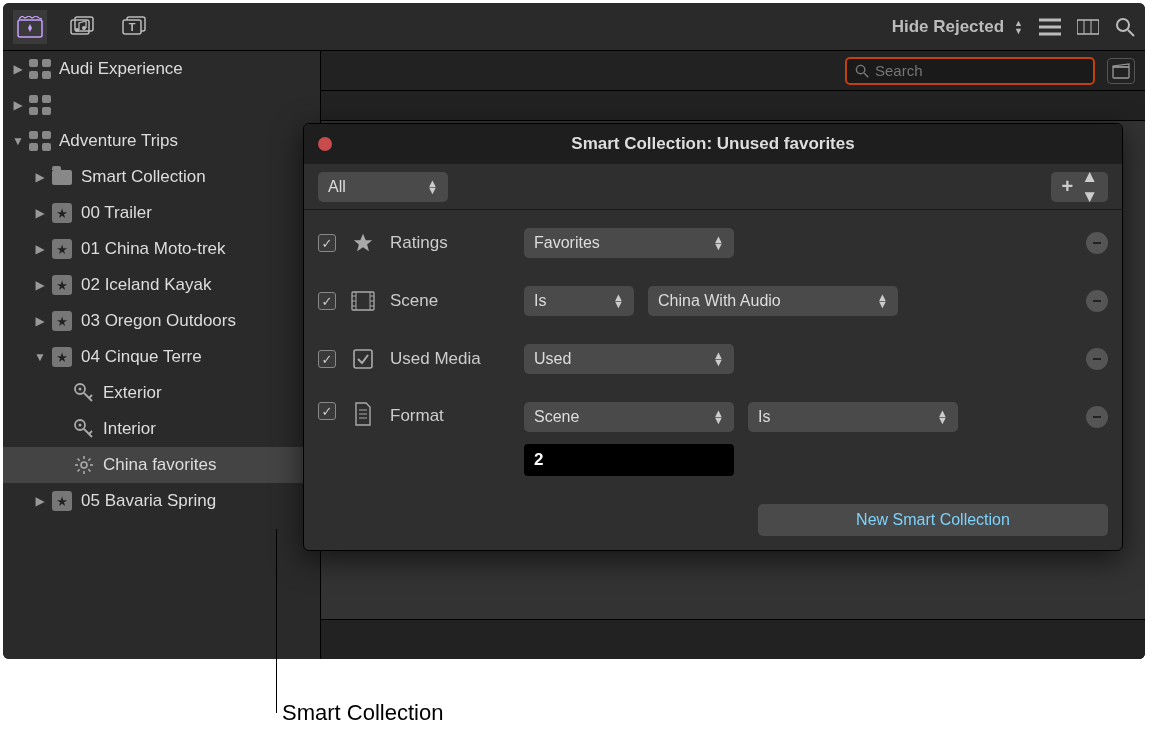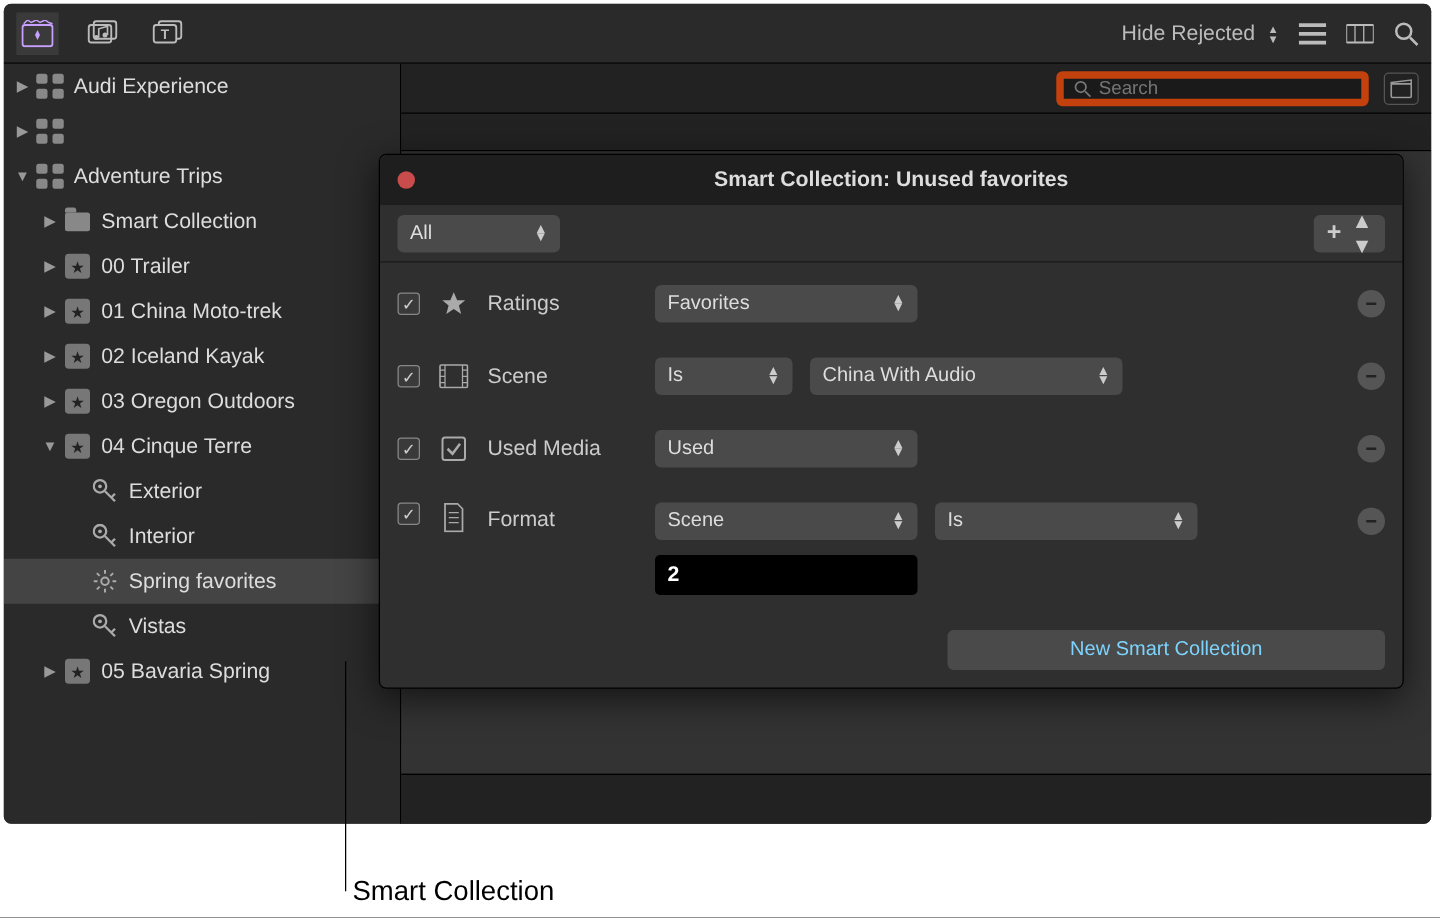--- a/index.html
+++ b/index.html
@@ -5,21 +5,21 @@
 * { margin: 0; padding: 0; box-sizing: border-box; font-family: -apple-system, "Helvetica Neue", Arial, sans-serif; }
 body { background: #fff; width: 1152px; height: 734px; overflow: hidden; }
 
 .app { background: #2a2a2a; color: #ddd; width: 1142px; height: 656px; margin: 3px; border-radius: 6px; overflow: hidden; position: relative; font-size: 17px; }
 
 
 .toolbar { height: 48px; background: #2a2a2a; border-bottom: 1px solid #000; display: flex; align-items: center; padding: 0 10px; }
 .tool-btn { width: 34px; height: 34px; display: flex; align-items: center; justify-content: center; color: #bbb; margin-right: 18px; }
 .tool-btn.active { background: #3a3a3a; color: #c8a0ff; }
 .toolbar-right { margin-left: auto; display: flex; align-items: center; gap: 16px; }
-.hide-rejected { display: flex; align-items: center; gap: 6px; color: #bbb; }
+.hide-rejected { display: flex; align-items: center; gap: 6px; color: #bbb; font-weight: bold; }
 
 
 .sidebar { position: absolute; left: 0; top: 48px; width: 318px; bottom: 0; background: #2a2a2a; border-right: 1px solid #000; overflow: hidden; }
 .tree-row { height: 36px; display: flex; align-items: center; padding-left: 8px; color: #ddd; white-space: nowrap; }
 .tree-row.selected { background: #444; }
 .disc { width: 14px; display: flex; justify-content: center; align-items: center; color: #999; font-size: 12px; }
 .row-icon { width: 22px; height: 22px; margin: 0 8px 0 4px; display: flex; align-items: center; justify-content: center; color: #aaa; }
 .indent { display: inline-block; }
 
 
@@ -32,21 +32,21 @@
 .folder-icon::before { content:""; position:absolute; top:-4px; left:0; width:9px; height:4px; background:#888; border-radius:2px 2px 0 0; }
 
 .event-icon { width: 20px; height: 20px; background: #777; border-radius: 3px; display:flex; align-items:center; justify-content:center; color:#222; font-size:13px; }
 
 .key-icon svg { width: 20px; height: 20px; }
 .gear-icon svg { width: 20px; height: 20px; }
 
 
 .content { position: absolute; left: 318px; right: 0; top: 48px; bottom: 0; background: #222; }
 .content-header { height: 40px; display:flex; align-items:center; justify-content:flex-end; padding: 0 10px; gap: 12px; border-bottom: 1px solid #000;}
-.search-box { background: #1a1a1a; border: 6px solid #c2410c; border-radius: 5px; height: 28px; width: 250px; display:flex; align-items:center; padding:0 8px; color:#777; gap:6px;}
+.search-box { background: #1a1a1a; border: 2px solid #c2410c; border-radius: 5px; height: 28px; width: 250px; display:flex; align-items:center; padding:0 8px; color:#777; gap:6px;}
 .search-box input { background: transparent; border: none; outline: none; color: #ddd; flex:1; font-size: 15px; }
 .clapper-btn { width: 28px; height: 26px; border: 1px solid #555; border-radius: 4px; display:flex; align-items:center; justify-content:center; color:#999; }
 .content-sub { height: 30px; border-bottom: 1px solid #000; }
 .content-body { background: #333; position:absolute; left:0; right:0; top:70px; bottom:40px; }
 .content-footer { position:absolute; left:0; right:0; bottom:0; height:40px; border-top:1px solid #000; background:#222;}
 
 
 .popover { position: absolute; left: 300px; top: 120px; width: 820px; background: #2f2f2f; border: 1px solid #000; border-radius: 6px; box-shadow: 0 8px 30px rgba(0,0,0,.6); color:#ddd; }
 .pop-title { height: 40px; display:flex; align-items:center; justify-content:center; font-weight: 600; position:relative; font-size:17px; background:#1e1e1e; border-radius:6px 6px 0 0;}
 .close-dot { position:absolute; left:14px; top:13px; width:14px; height:14px; background:#c94c4c; border-radius:50%; }
@@ -249,33 +249,21 @@
               <line x1="10" y1="16" x2="10" y2="19"></line>
               <line x1="1" y1="10" x2="4" y2="10"></line>
               <line x1="16" y1="10" x2="19" y2="10"></line>
               <line x1="3.5" y1="3.5" x2="5.7" y2="5.7"></line>
               <line x1="14.3" y1="14.3" x2="16.5" y2="16.5"></line>
               <line x1="3.5" y1="16.5" x2="5.7" y2="14.3"></line>
               <line x1="14.3" y1="5.7" x2="16.5" y2="3.5"></line>
             </g>
           </svg>
         </span>
-        <span>Spring favorites</span>
-      </div>
-    <div class="tree-row">
-        <span class="indent" style="width:58px"></span>
-        <span class="row-icon key-icon">
-          <svg viewBox="0 0 20 20">
-            <circle cx="6" cy="6" r="5" fill="none" stroke="currentColor" stroke-width="1.8"></circle>
-            <circle cx="6" cy="6" r="1.5" fill="currentColor"></circle>
-            <line x1="10" y1="10" x2="18" y2="18" stroke="currentColor" stroke-width="1.8"></line>
-            <line x1="15" y1="15" x2="18" y2="12" stroke="currentColor" stroke-width="1.8"></line>
-          </svg>
-        </span>
-        <span>Vistas</span>
+        <span>China favorites</span>
       </div>
 
     <div class="tree-row">
         <span class="indent" style="width:22px"></span>
         <span class="disc">▶</span>
         <span class="row-icon">
           <span class="event-icon">★</span>
         </span>
         <span>05 Bavaria Spring</span>
       </div>

